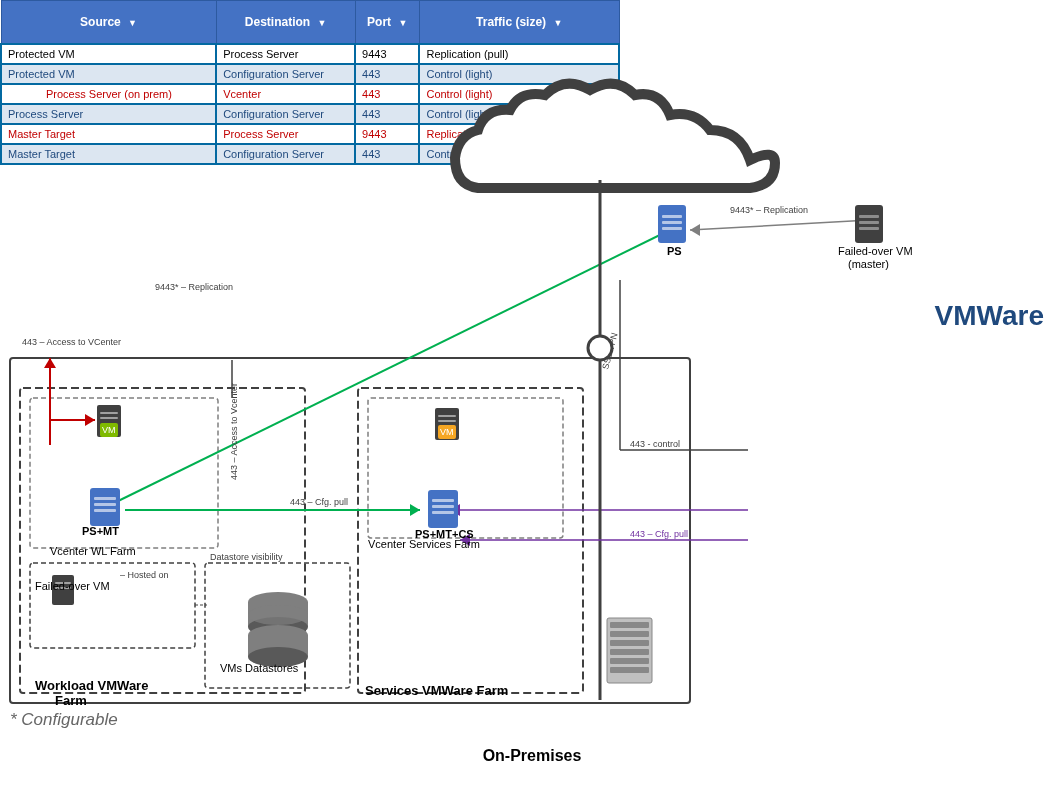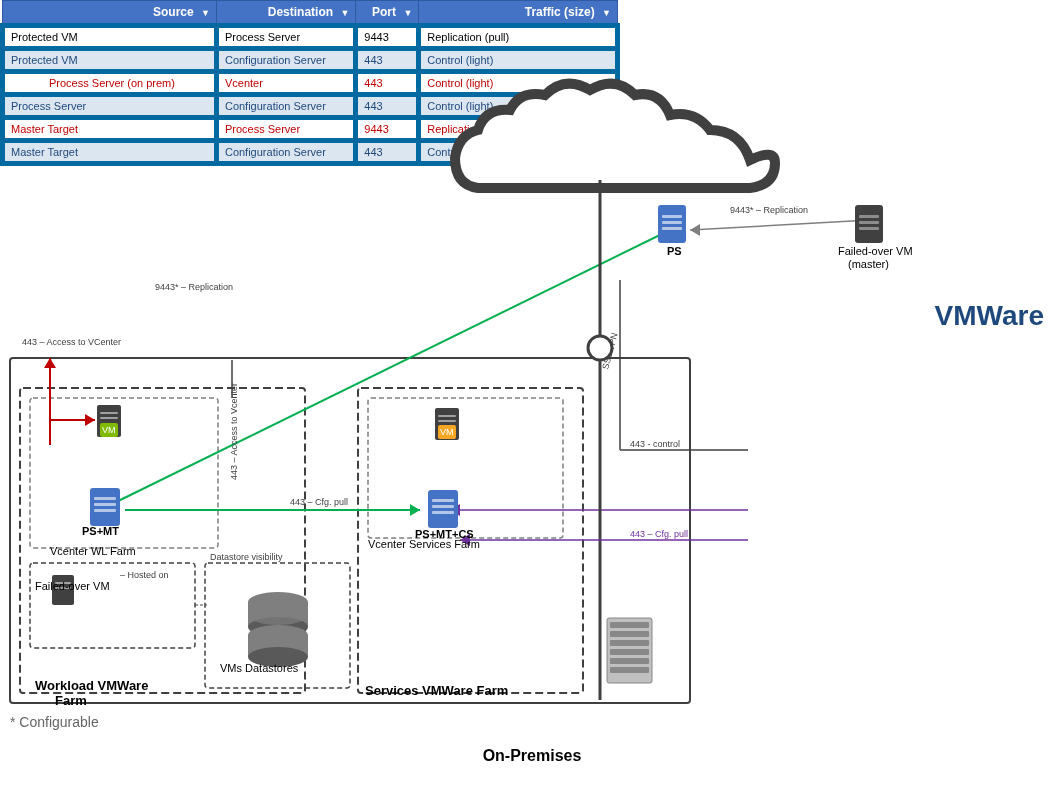--- a/index.html
+++ b/index.html
@@ -22,39 +22,39 @@
     table {
       border-collapse: collapse;
       width: 100%;
       font-size: 12px;
     }
     table thead tr {
       background: #4472c4;
       color: white;
     }
     table thead th {
-      padding: 4px 6px;
+      padding: 14px 6px;
       border: 1px solid #2d5aa0;
-      text-align: right;
+      text-align: center;
       font-weight: bold;
     }
     table thead th .filter-icon {
       display: inline-block;
       margin-left: 4px;
       font-size: 9px;
     }
     table tbody tr:nth-child(odd) {
       background: #ffffff;
     }
     table tbody tr:nth-child(even) {
       background: #dce6f1;
     }
     table tbody td {
       padding: 3px 6px;
-      border: 5px solid #0369a1;
+      border: 2px solid #0369a1;
       color: #1f497d;
       font-size: 11px;
     }
     table tbody tr:nth-child(1) td { color: #000; }
     table tbody tr:nth-child(3) td { color: #c00000; }
     table tbody tr:nth-child(5) td { color: #c00000; }
 
     
     .azure-label {
       position: absolute;
@@ -74,22 +74,23 @@
       font-size: 16px;
       font-weight: bold;
       color: #000;
     }
 
     
     .config-note {
       position: absolute;
       bottom: 55px;
       left: 10px;
-      font-size: 14px;
+      font-size: 17px;
       color: #666;
+      font-style: italic;
     }
 
     
     .arrows-svg {
       position: absolute;
       top: 0;
       left: 0;
       width: 1064px;
       height: 785px;
       pointer-events: none;

